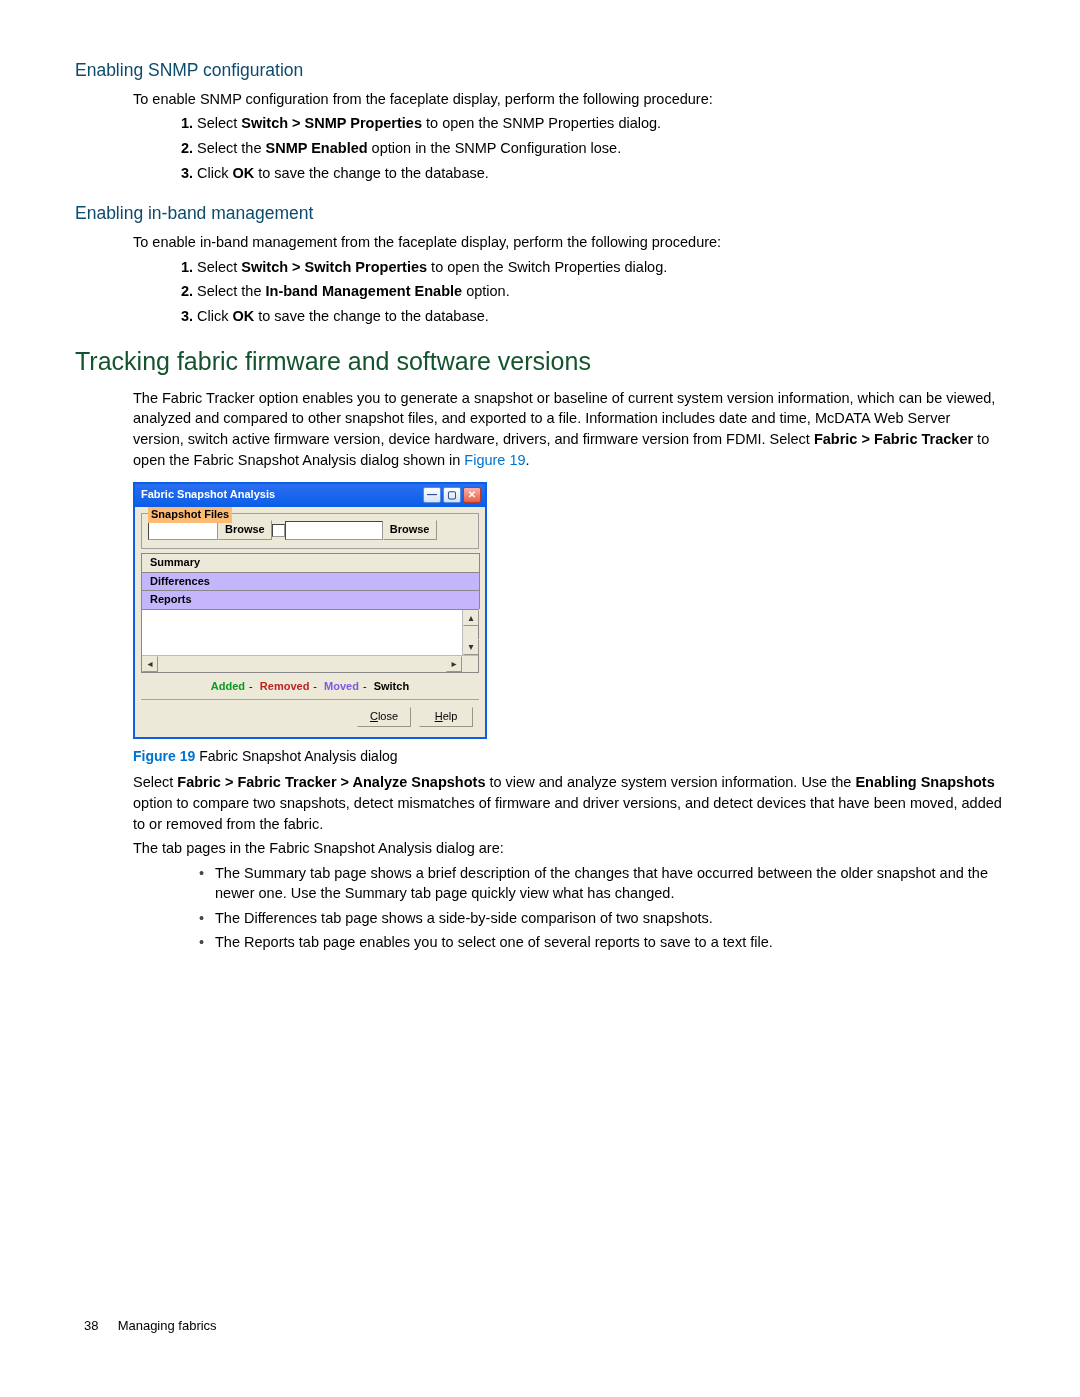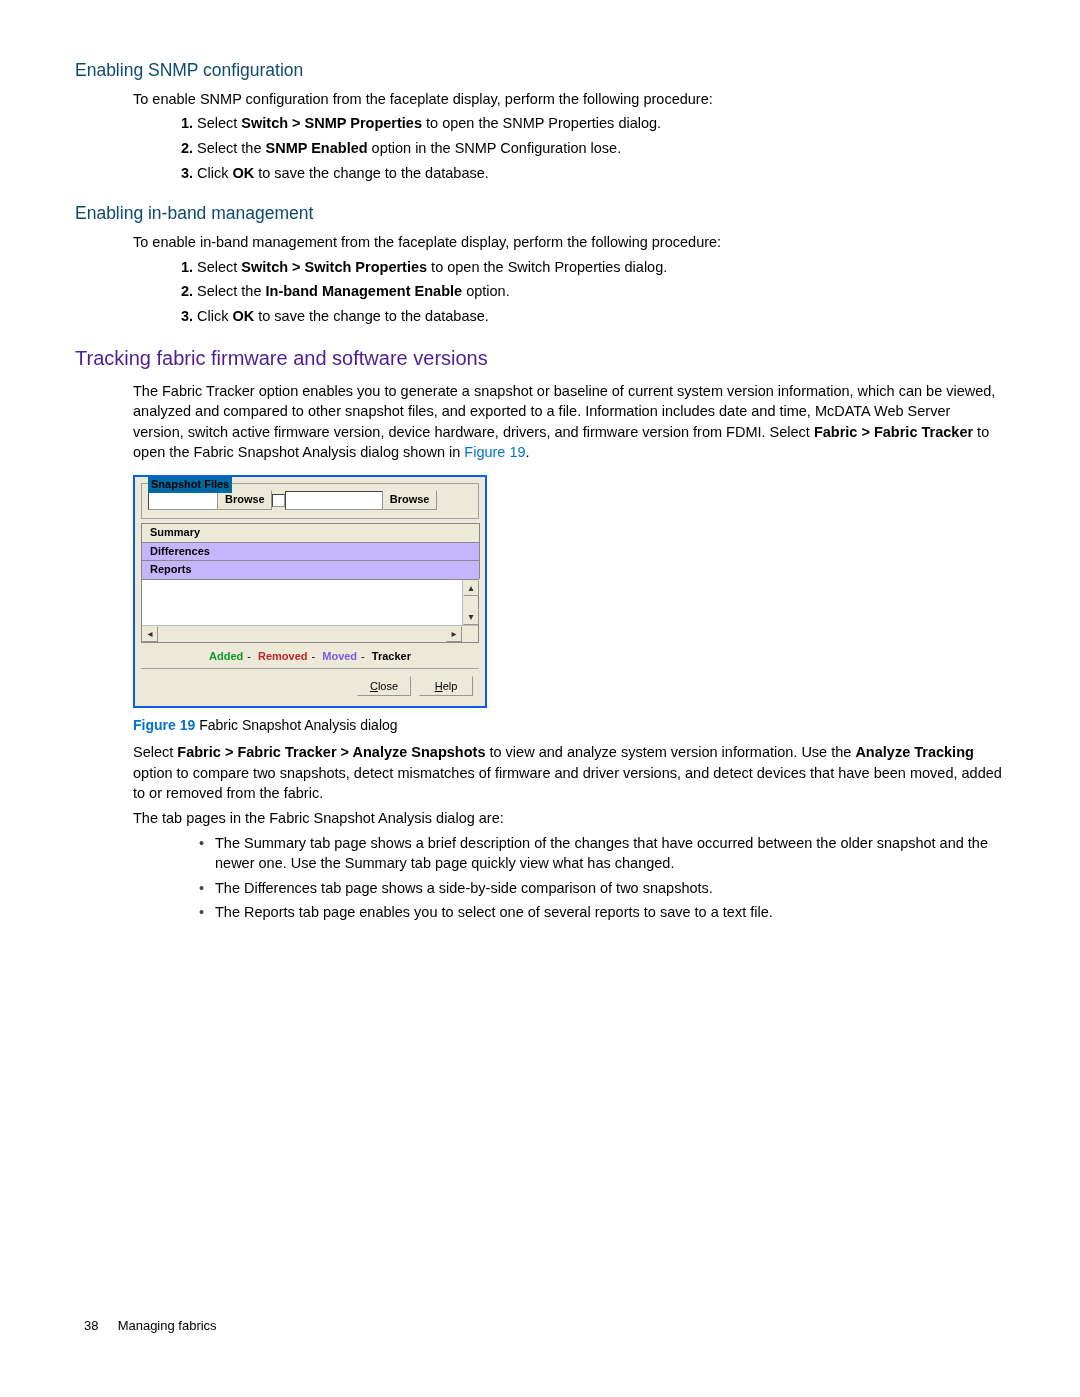--- a/index.html
+++ b/index.html
@@ -14,23 +14,23 @@
     line-height: 1.42;
     padding: 40px 75px 0 75px;
   }
   .h3 {
     color: #0c4a6e;
     font-weight: 400;
     font-size: 17.5px;
     margin: 18px 0 6px 0;
   }
   .h2 {
-    color: #4c1d95;
+    color: #14532d;
     font-weight: 400;
-    font-size: 20px;
+    font-size: 25px;
     margin: 18px 0 8px 0;
   }
   .body-p {
     margin: 4px 0 4px 58px;
   }
   .ol {
     margin-left: 122px;
     padding-left: 0;
   }
   .ol li {
@@ -97,21 +97,21 @@
   .dlg-body { padding: 4px 6px 6px 6px; }
   .fieldset {
     border: 1px solid #a0a0a0;
     margin: 2px 0 4px 0;
     padding: 6px 6px 8px 6px;
     position: relative;
   }
   .fieldset .legend {
     position: absolute;
     top: -7px; left: 6px;
-    background: #0369a1;
+    background: #fdba74;
     padding: 0 3px;
     font-weight: 700;
     font-size: 11px;
   }
   .snap-row { display:flex; align-items:center; }
   .txtbox {
     background:#fff; border:1px inset #999;
     height: 19px;
   }
   .txtbox.w1 { width: 70px; }
@@ -183,20 +183,28 @@
   <li><span>Select the </span><b>In-band Management Enable</b><span> option.</span></li>
   <li><span>Click </span><b>OK</b><span> to save the change to the database.</span></li>
 </ol>
 
 <div class="h2">Tracking fabric firmware and software versions</div>
 <p class="body-p">
   <span>The Fabric Tracker option enables you to generate a snapshot or baseline of current system version information, which can be viewed, analyzed and compared to other snapshot files, and exported to a file. Information includes date and time, McDATA Web Server version, switch active firmware version, device hardware, drivers, and firmware version from FDMI. Select </span><b>Fabric &gt; Fabric Tracker</b><span> to open the Fabric Snapshot Analysis dialog shown in </span><span class="fig-link">Figure 19</span><span>.</span>
 </p>
 
 <div class="dialog">
+  <div class="dlg-title">
+    <span class="dlg-title-text">Fabric Snapshot Analysis</span>
+    <span class="wbtn-group">
+      <span class="wbtn">—</span>
+      <span class="wbtn">▢</span>
+      <span class="wbtn close">✕</span>
+    </span>
+  </div>
   <div class="dlg-body">
     <div class="fieldset">
       <span class="legend">Snapshot Files</span>
       <div class="snap-row">
         <span class="txtbox w1"></span>
         <span class="gbutton">Browse</span>
         <span class="checkbox"></span>
         <span class="txtbox w2"></span>
         <span class="gbutton">Browse</span>
       </div>
@@ -215,35 +223,35 @@
         <span class="sbtn">◂</span>
         <span style="flex:1"></span>
         <span class="sbtn">▸</span>
         <span class="sbtn" style="visibility:hidden"></span>
       </div>
     </div>
     <div class="legend-line">
       <span class="leg-added">Added</span><span class="leg-sep">-</span>
       <span class="leg-removed">Removed</span><span class="leg-sep">-</span>
       <span class="leg-moved">Moved</span><span class="leg-sep">-</span>
-      <span class="leg-changed">Tracker</span>
+      <span class="leg-changed">Switch</span>
     </div>
     <div class="actionrow">
       <span class="gbutton act"><span class="uline">C</span>lose</span>
       <span class="gbutton act"><span class="uline">H</span>elp</span>
     </div>
   </div>
 </div>
 
 <div class="fig-caption">
   <span class="lbl">Figure 19</span><span>  Fabric Snapshot Analysis dialog</span>
 </div>
 
 <p class="body-p">
-  <span>Select </span><b>Fabric &gt; Fabric Tracker &gt; Analyze Snapshots</b><span> to view and analyze system version information. Use the </span><b>Analyze Tracking</b><span> option to compare two snapshots, detect mismatches of firmware and driver versions, and detect devices that have been moved, added to or removed from the fabric.</span>
+  <span>Select </span><b>Fabric &gt; Fabric Tracker &gt; Analyze Snapshots</b><span> to view and analyze system version information. Use the </span><b>Enabling Snapshots</b><span> option to compare two snapshots, detect mismatches of firmware and driver versions, and detect devices that have been moved, added to or removed from the fabric.</span>
 </p>
 
 <p class="body-p">The tab pages in the Fabric Snapshot Analysis dialog are:</p>
 
 <ul class="ul">
   <li>The Summary tab page shows a brief description of the changes that have occurred between the older snapshot and the newer one. Use the Summary tab page quickly view what has changed.</li>
   <li>The Differences tab page shows a side-by-side comparison of two snapshots.</li>
   <li>The Reports tab page enables you to select one of several reports to save to a text file.</li>
 </ul>
 

